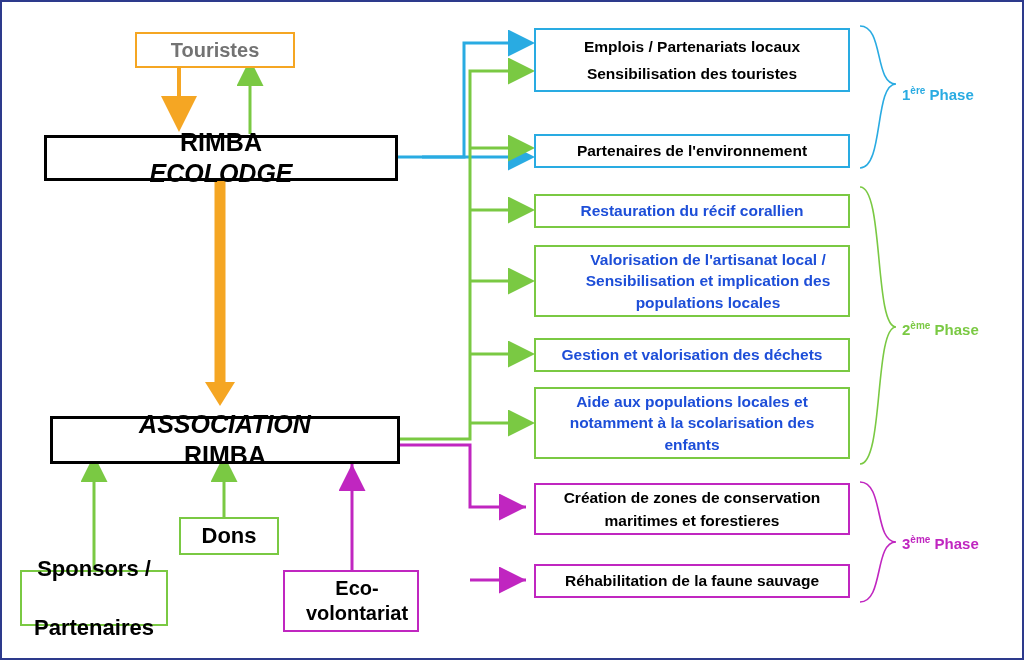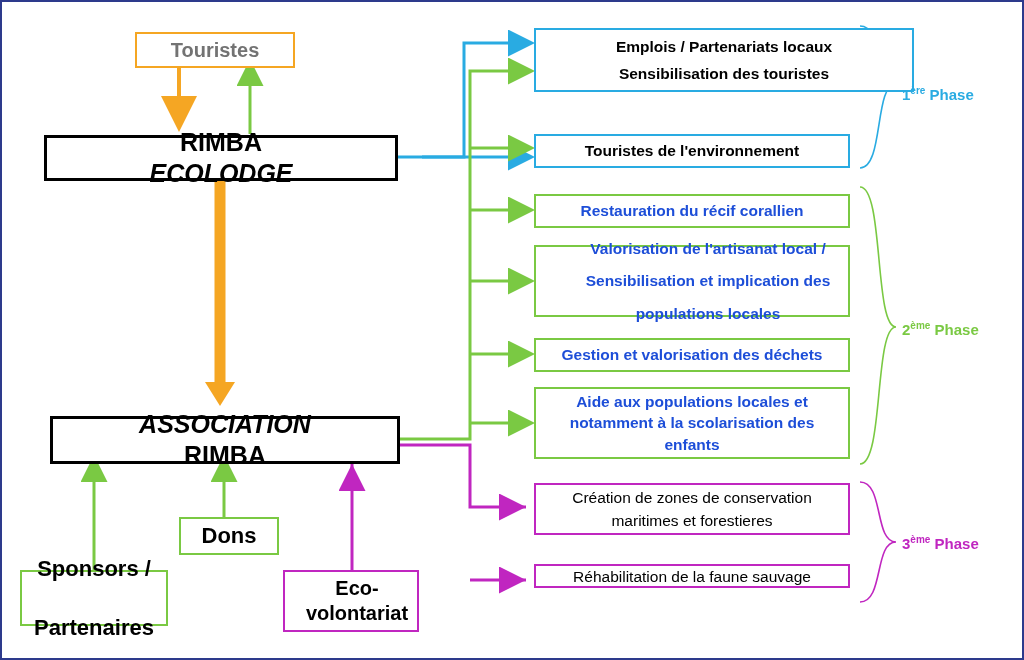--- a/index.html
+++ b/index.html
@@ -70,23 +70,22 @@
   }
   .out-green {
     border: 2px solid #7ac943;
     color: #1d4ed8;
     font-weight: bold;
     font-size: 15.5px;
   }
   .out-magenta {
     border: 2px solid #c026c0;
     color: #000000;
-    font-weight: normal;
+    font-weight: bold;
     font-size: 15.5px;
-    align-items: flex-end;
   }
   .phase-label {
     position: absolute;
     font-weight: bold;
     font-size: 15px;
     white-space: nowrap;
   }
   .phase-label sup { font-size: 10px; }
   .phase-1 { color: #29abe2; }
   .phase-2 { color: #7ac943; }
@@ -205,55 +204,55 @@
   <div class="box node-green" style="left:18px; top:568px; width:148px; height:56px; flex-direction:column;gap:32px;">
     <span>Sponsors /</span>
     <span>Partenaires</span>
   </div>
 
   <div class="box node-magenta" style="left:281px; top:568px; width:136px; height:62px; flex-direction:column;">
     <span>Eco-</span>
     <span>volontariat</span>
   </div>
 
-  <div class="box out-blue" style="left:532px; top:26px; width:380px; height:64px; flex-direction:column; gap:7px;">
+  <div class="box out-blue" style="left:532px; top:26px; width:316px; height:64px; flex-direction:column; gap:7px;">
     <span>Emplois / Partenariats locaux</span>
     <span>Sensibilisation des touristes</span>
   </div>
 
   <div class="box out-blue" style="left:532px; top:132px; width:316px; height:34px;">
-    <span>Touristes de l'environnement</span>
+    <span>Partenaires de l'environnement</span>
   </div>
 
   <div class="box out-green" style="left:532px; top:192px; width:316px; height:34px;">
     <span>Restauration du récif corallien</span>
   </div>
 
-  <div class="box out-green" style="left:532px; top:243px; width:316px; height:72px; flex-direction:column; gap:13px;padding-left:32px;">
+  <div class="box out-green" style="left:532px; top:243px; width:316px; height:72px; flex-direction:column; gap:2px;padding-left:32px;">
     <span>Valorisation de l'artisanat local /</span>
     <span>Sensibilisation et implication des</span>
     <span>populations locales</span>
   </div>
 
   <div class="box out-green" style="left:532px; top:336px; width:316px; height:34px;">
     <span>Gestion et valorisation des déchets</span>
   </div>
 
   <div class="box out-green" style="left:532px; top:385px; width:316px; height:72px; flex-direction:column; gap:2px;">
     <span>Aide aux populations locales et</span>
     <span>notamment à la scolarisation des</span>
     <span>enfants</span>
   </div>
 
   <div class="box out-magenta" style="left:532px; top:481px; width:316px; height:52px; flex-direction:column; gap:3px;">
     <span>Création de zones de conservation</span>
     <span>maritimes et forestieres</span>
   </div>
 
-  <div class="box out-magenta" style="left:532px; top:562px; width:316px; height:24px;">
+  <div class="box out-magenta" style="left:532px; top:562px; width:316px; height:34px;">
     <span>Réhabilitation de la faune sauvage</span>
   </div>
 
   <div class="phase-label phase-1" style="left:900px; top:83px;">
     <span>1</span><sup>ère</sup><span> Phase</span>
   </div>
 
   <div class="phase-label phase-2" style="left:900px; top:318px;">
     <span>2</span><sup>ème</sup><span> Phase</span>
   </div>

